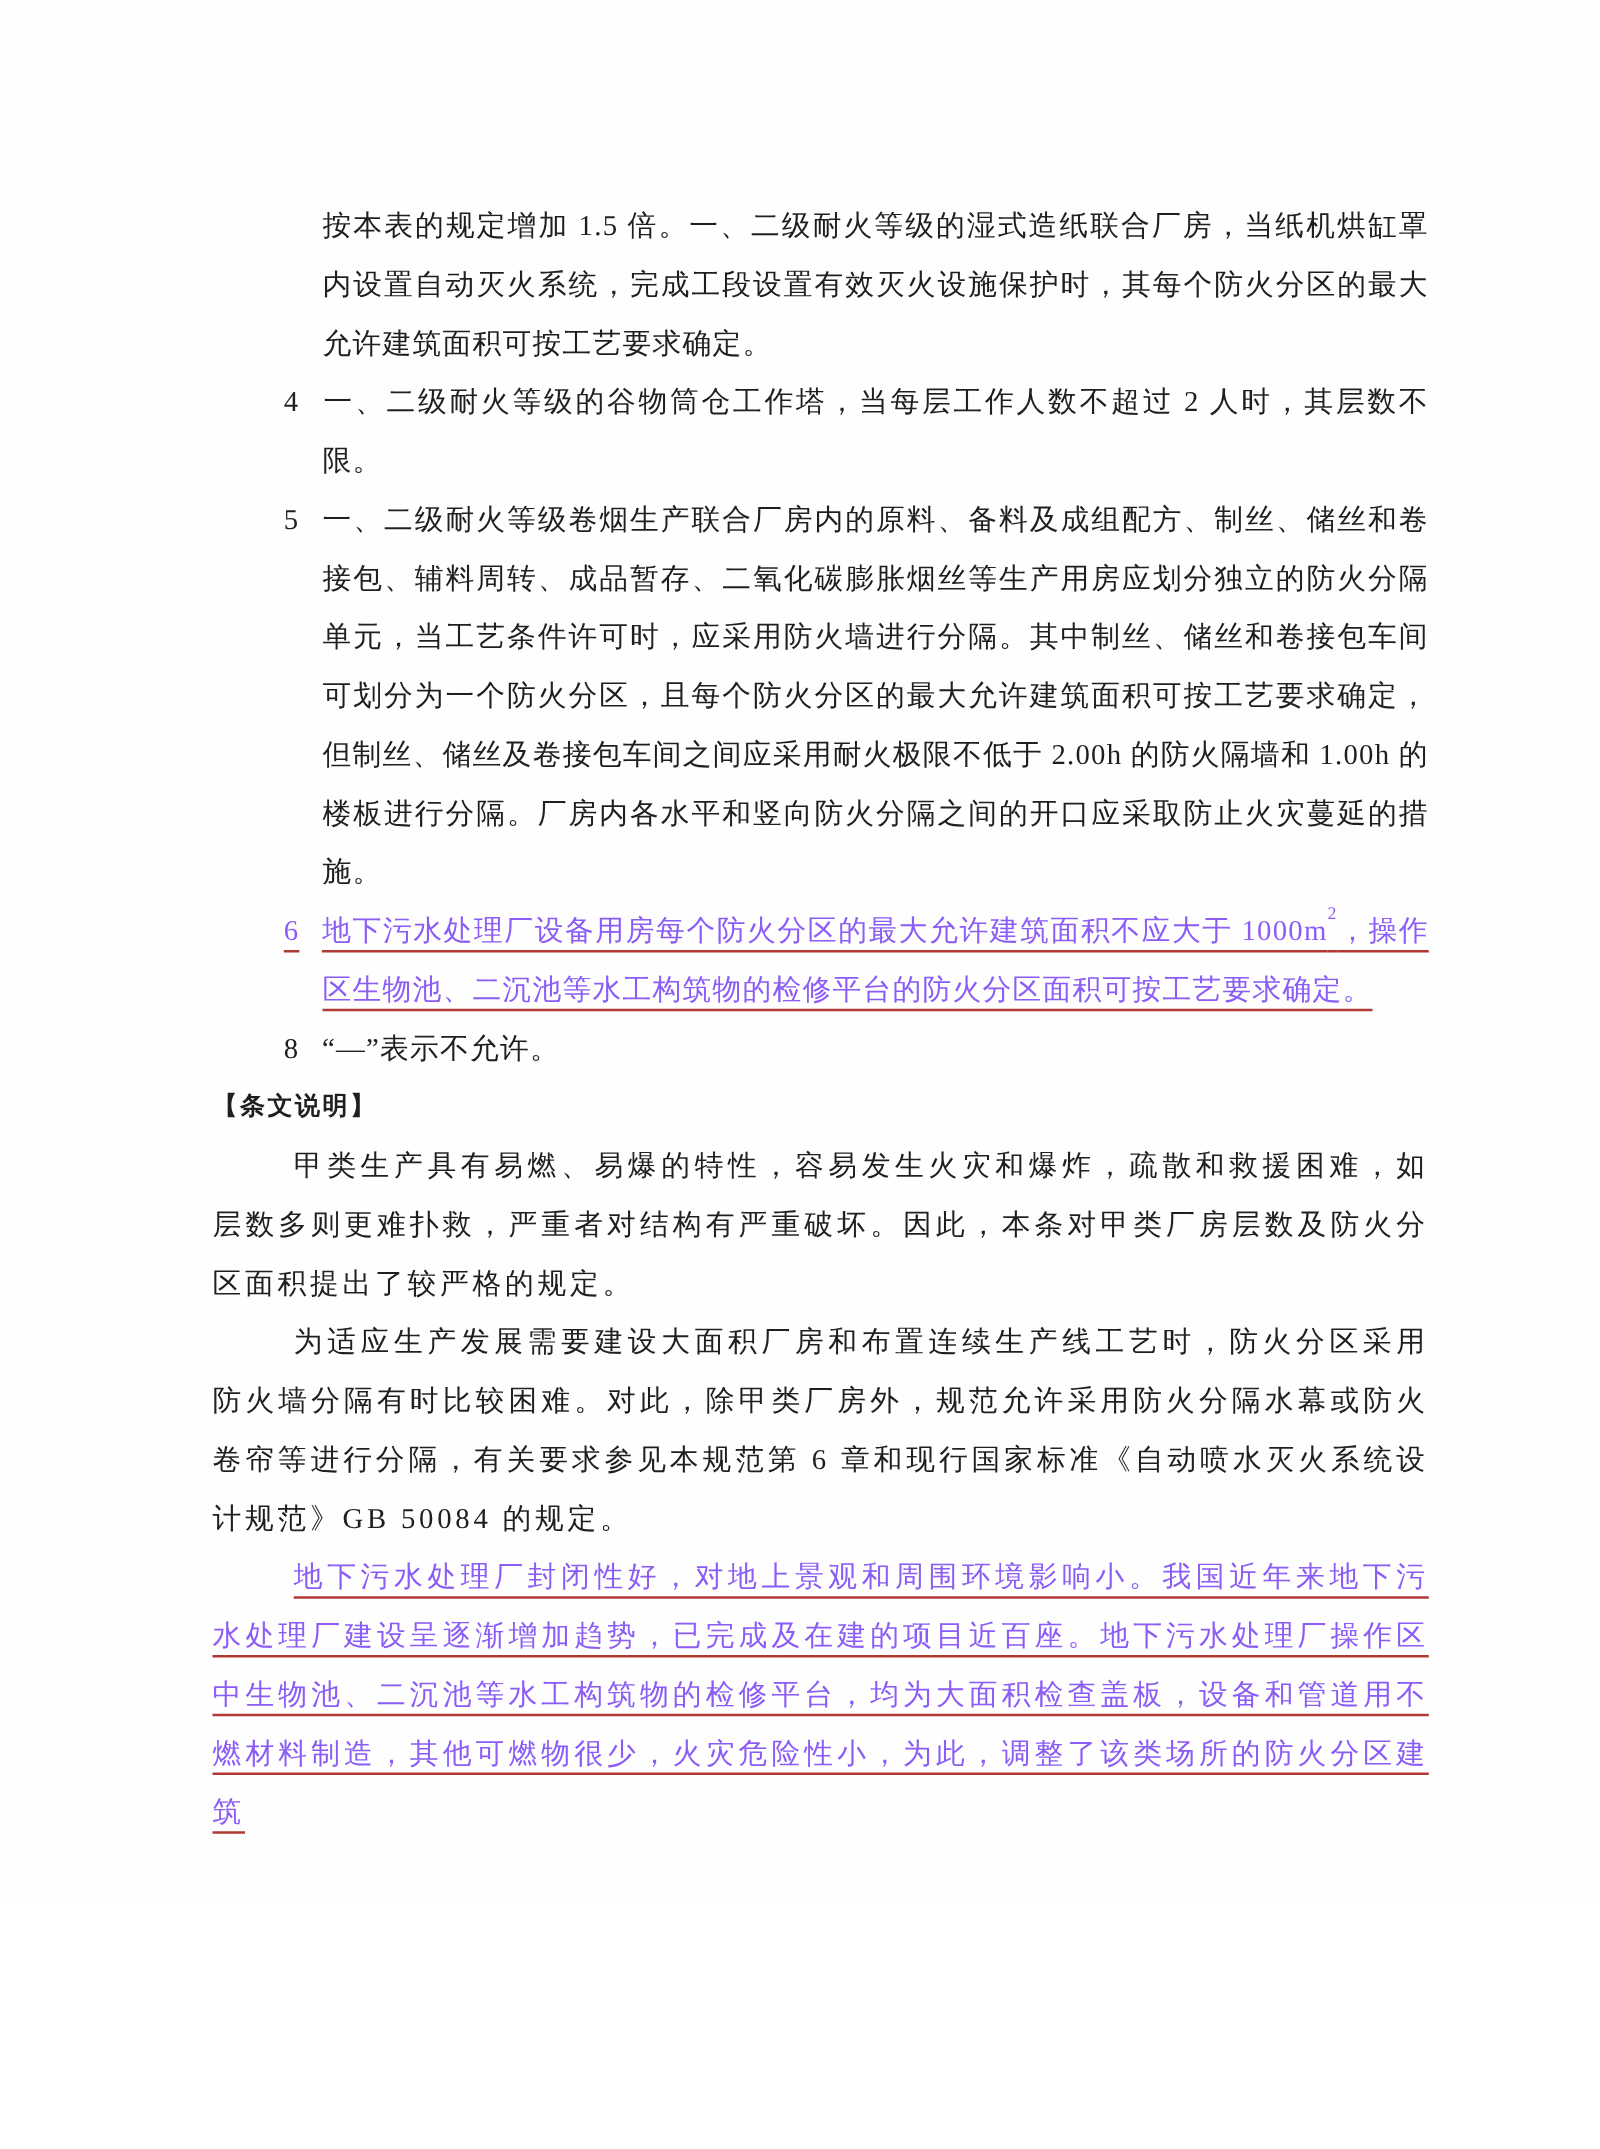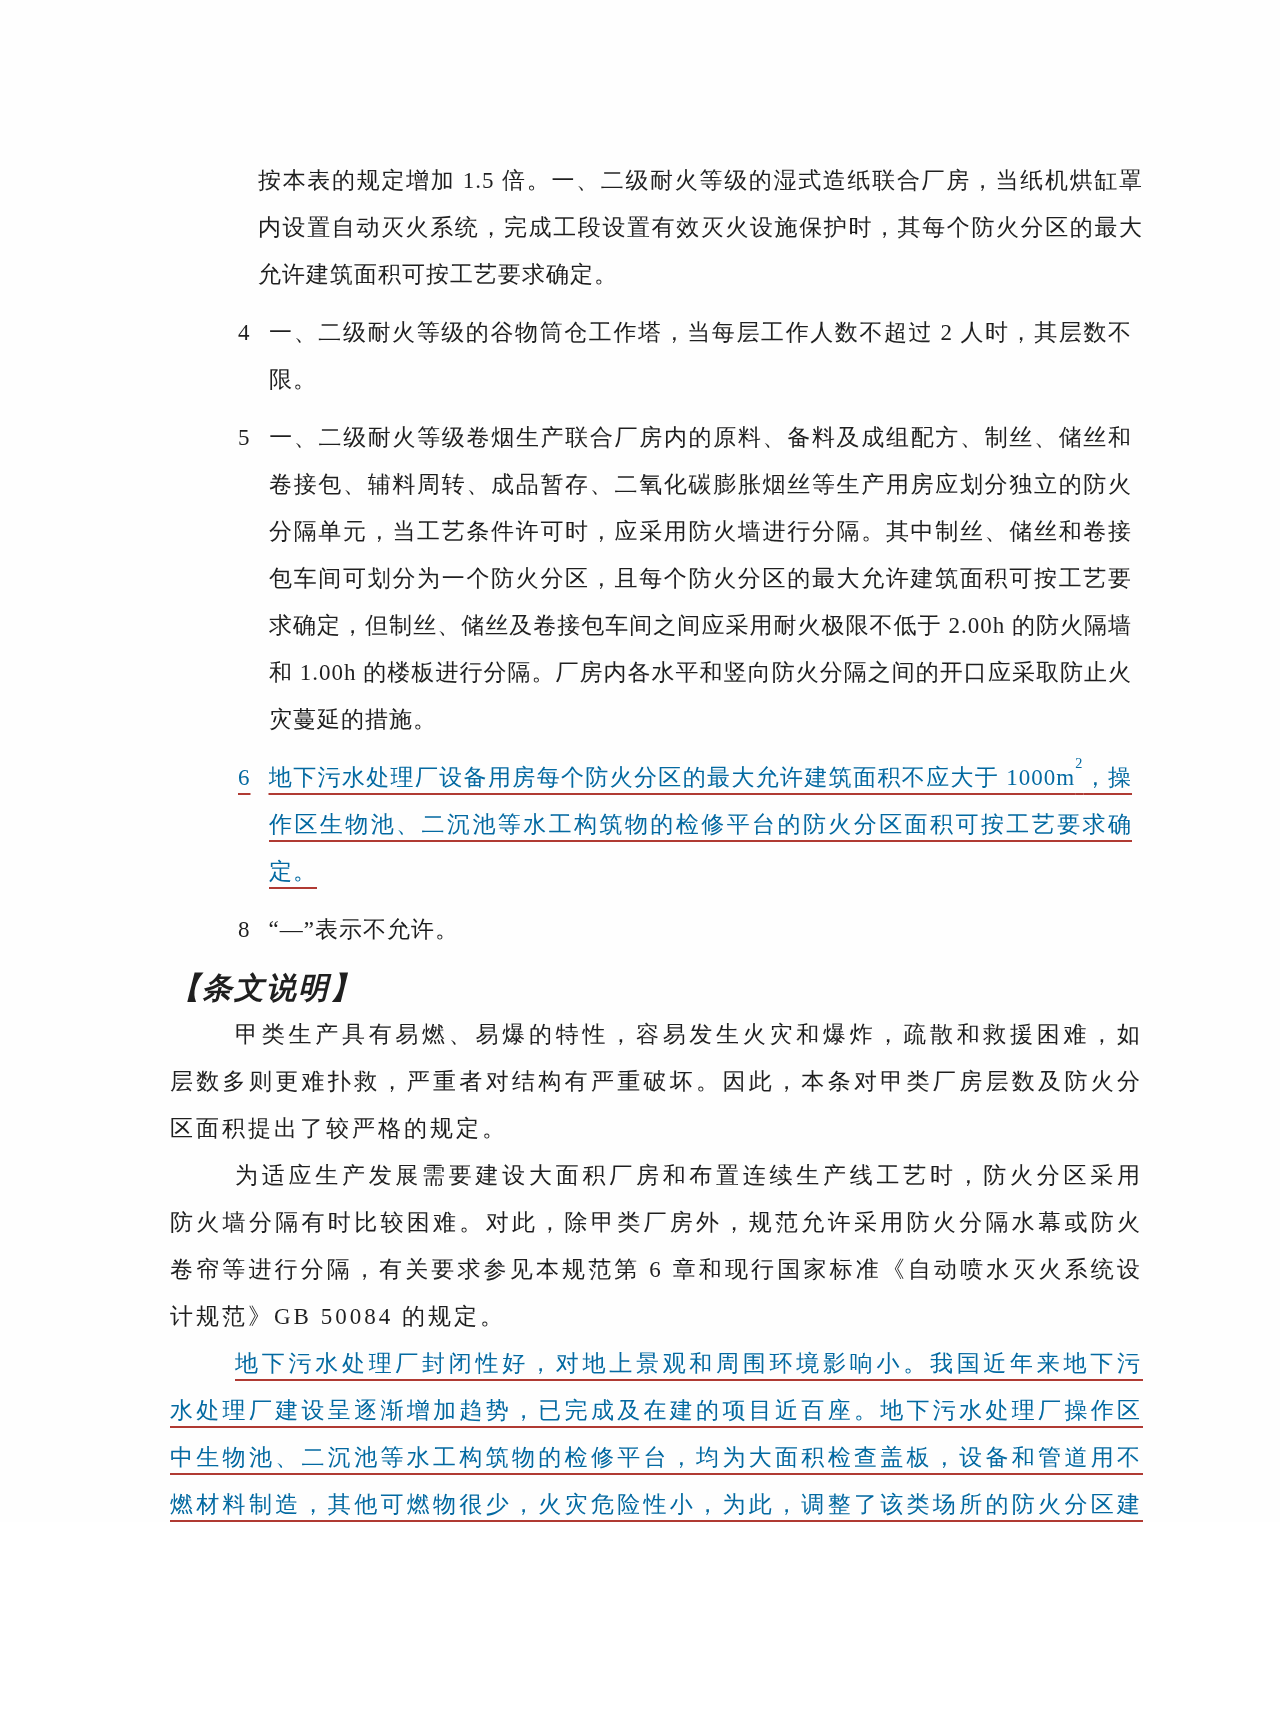--- a/index.html
+++ b/index.html
@@ -25,51 +25,50 @@
     line-height: 47px;
   }
   
   .note-cont {
     margin: 0;
     padding-left: 88px;
     text-align: justify;
     letter-spacing: 1px;
   }
   .note-item {
-    margin: 11px;
+    margin: 0;
     padding-left: 88px;
     text-indent: -31px;
     text-align: justify;
     letter-spacing: 1px;
   }
   .note-item .num {
     padding-right: 18px;
   }
   
   .red-ul {
-    color: #0369a1;
+    color: #8b5cf6;
     text-decoration: underline;
     text-decoration-color: #b03a33;
     text-decoration-thickness: 2px;
     text-underline-offset: 8px;
   }
   sup.sq {
     font-size: 0.62em;
     line-height: 0;
     position: relative;
     top: -8px;
   }
   
   .heading {
     margin: 0;
-    font-size: 30px;
+    font-size: 20px;
     font-weight: bold;
     line-height: 47px;
     letter-spacing: 2px;
-    font-style: italic;
   }
   .body-para {
     margin: 0;
     text-indent: 65px;
     text-align: justify;
     letter-spacing: 3px;
   }
   
   .page-number {
     position: absolute;

